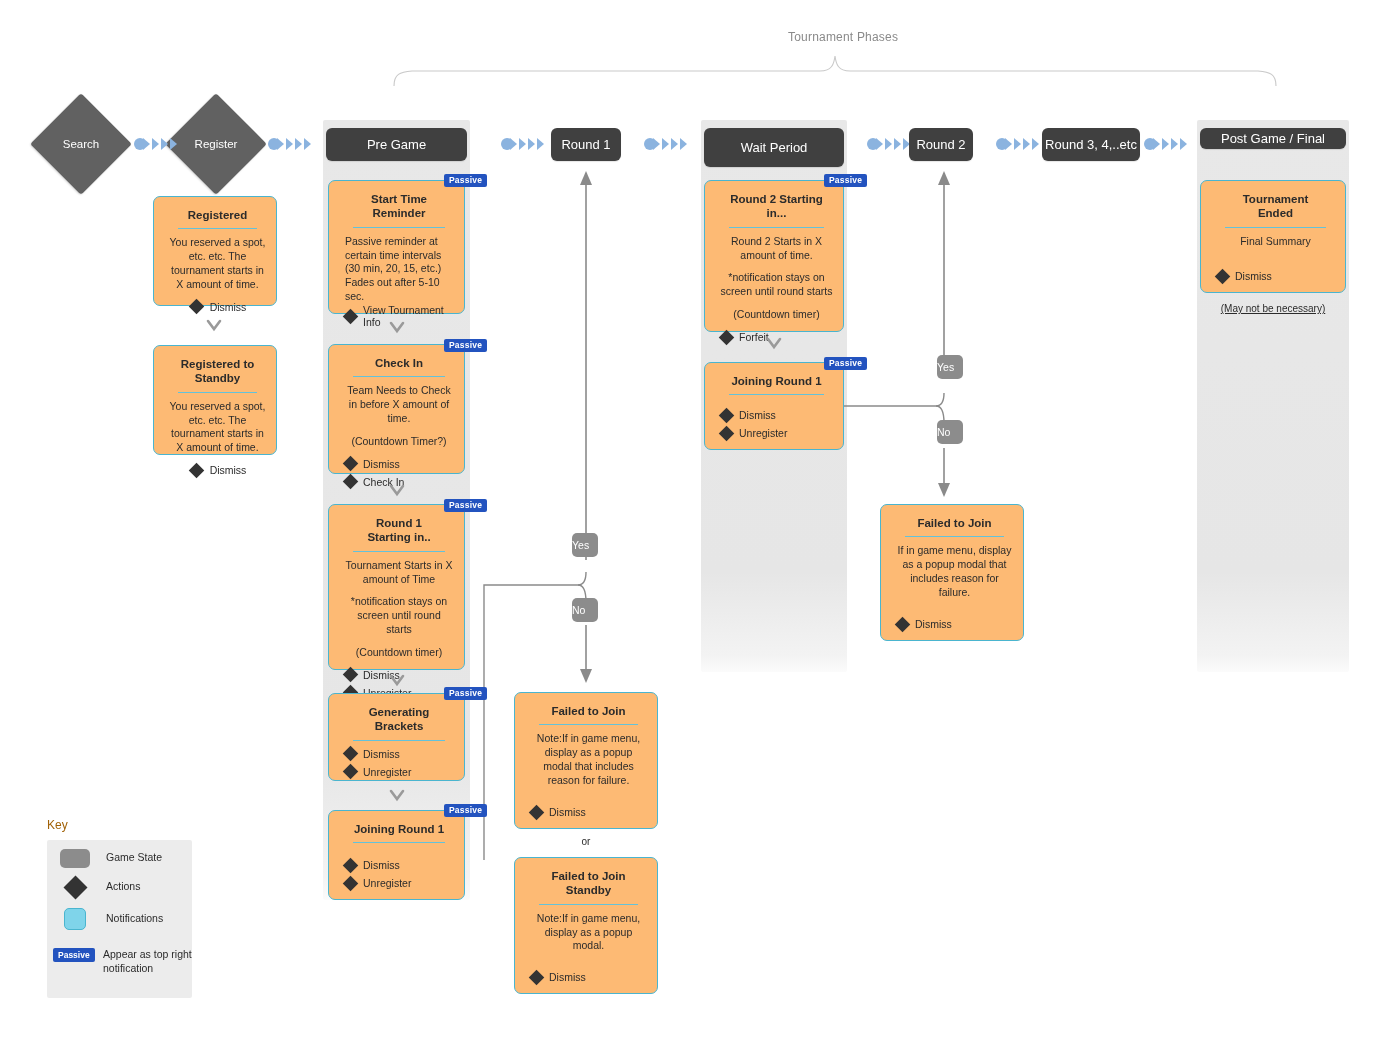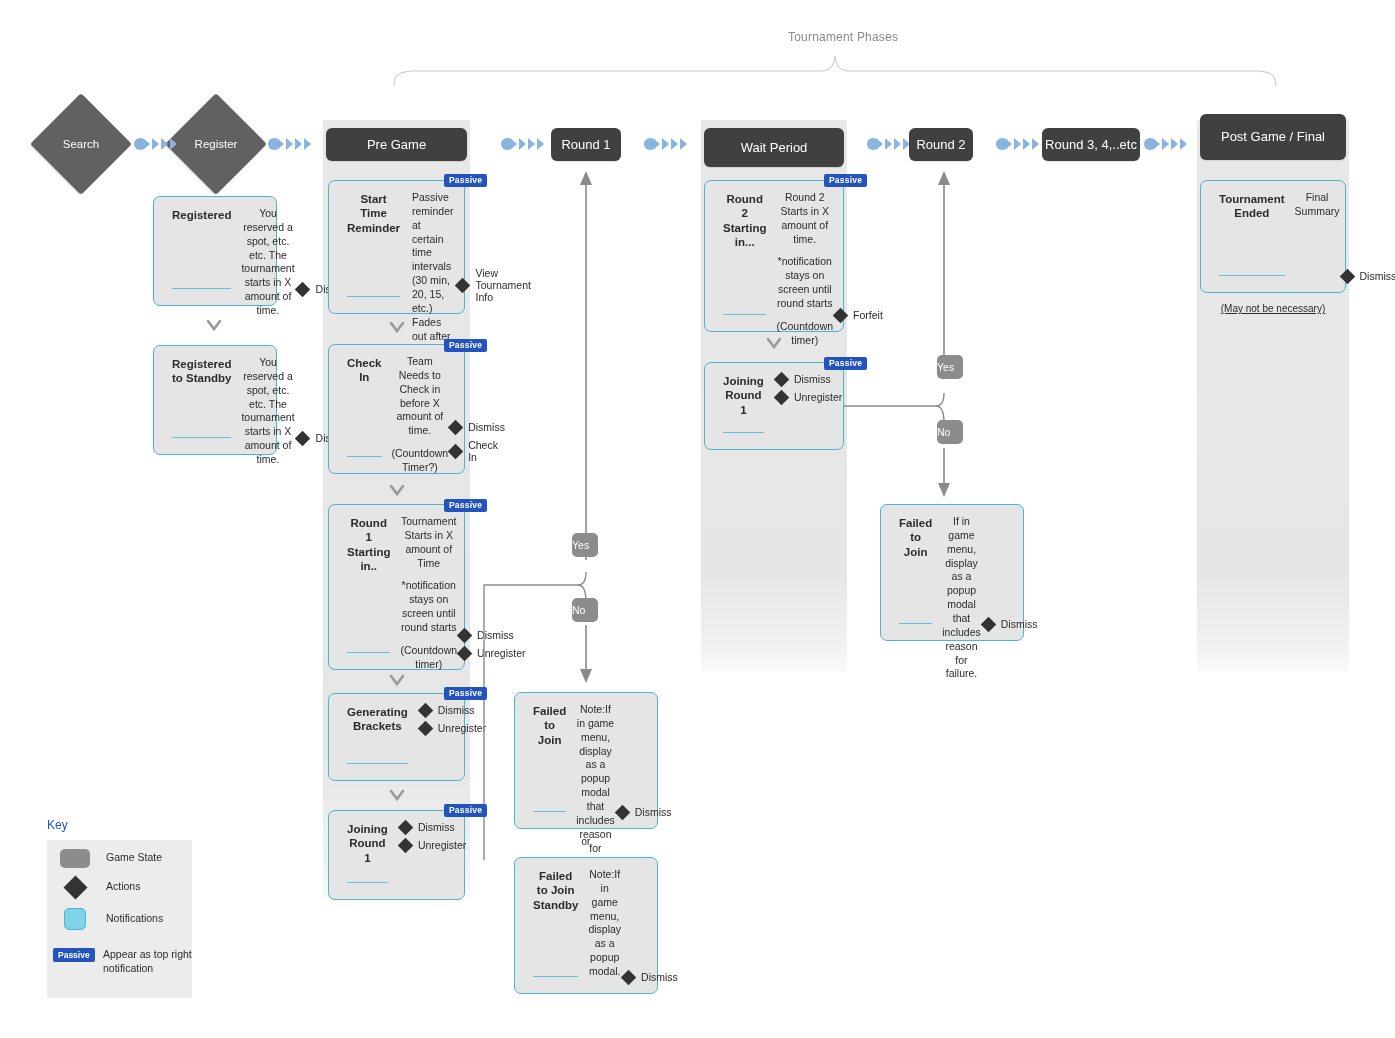--- a/index.html
+++ b/index.html
@@ -67,26 +67,26 @@
   .diamond-node .dlabel {
     position: relative;
     color: #ffffff;
     font-size: 11.5px;
     z-index: 2;
   }
 
   
   .note-card {
     position: absolute;
-    background: #e5e5e5;
+    background: #fdba74;
     border: 1.5px solid #4ab5cf;
     border-radius: 7px;
-    padding: 10px 9px 9px 8px;
+    padding: 10px 9px 9px 14px;
     display: flex;
-    flex-direction: row;
+    flex-direction: column;
   }
   .note-title {
     text-align: center;
     font-size: 11.5px;
     font-weight: bold;
     color: #2b2b2b;
     padding-bottom: 6px;
     margin: 1px 10px 7px 10px;
     border-bottom: 1px solid #63c2da;
     line-height: 1.25;
@@ -162,21 +162,21 @@
     position: absolute;
     font-size: 10px;
     color: #2b2b2b;
     text-align: center;
   }
 
   
   .key-title {
     position: absolute;
     font-size: 12px;
-    color: #1d4ed8;
+    color: #a16207;
   }
   .key-box {
     position: absolute;
     background: #ececec;
     border-radius: 2px;
   }
   .key-row {
     position: absolute;
     display: flex;
     align-items: center;
@@ -313,21 +313,21 @@
   </div>
 
   <div class="state-box" style="left:909px; top:128px; width:64px; height:33px;">
     <span>Round 2</span>
   </div>
 
   <div class="state-box" style="left:1042px; top:128px; width:98px; height:33px;">
     <span>Round 3, 4,..etc</span>
   </div>
 
-  <div class="state-box" style="left:1200px; top:114px; width:146px; height:46px;">
+  <div class="state-box" style="left:1200px; top:128px; width:146px; height:21px;">
     <span>Post Game / Final</span>
   </div>
 
   <div class="note-card" style="left:153px; top:196px; width:124px; height:110px;">
     <div class="note-title">Registered</div>
     <div class="note-body">
       <p class="note-para">You reserved a spot, etc. etc. The tournament starts in X amount of time.</p>
     </div>
     <div class="note-actions">
       <div class="note-action centered">

